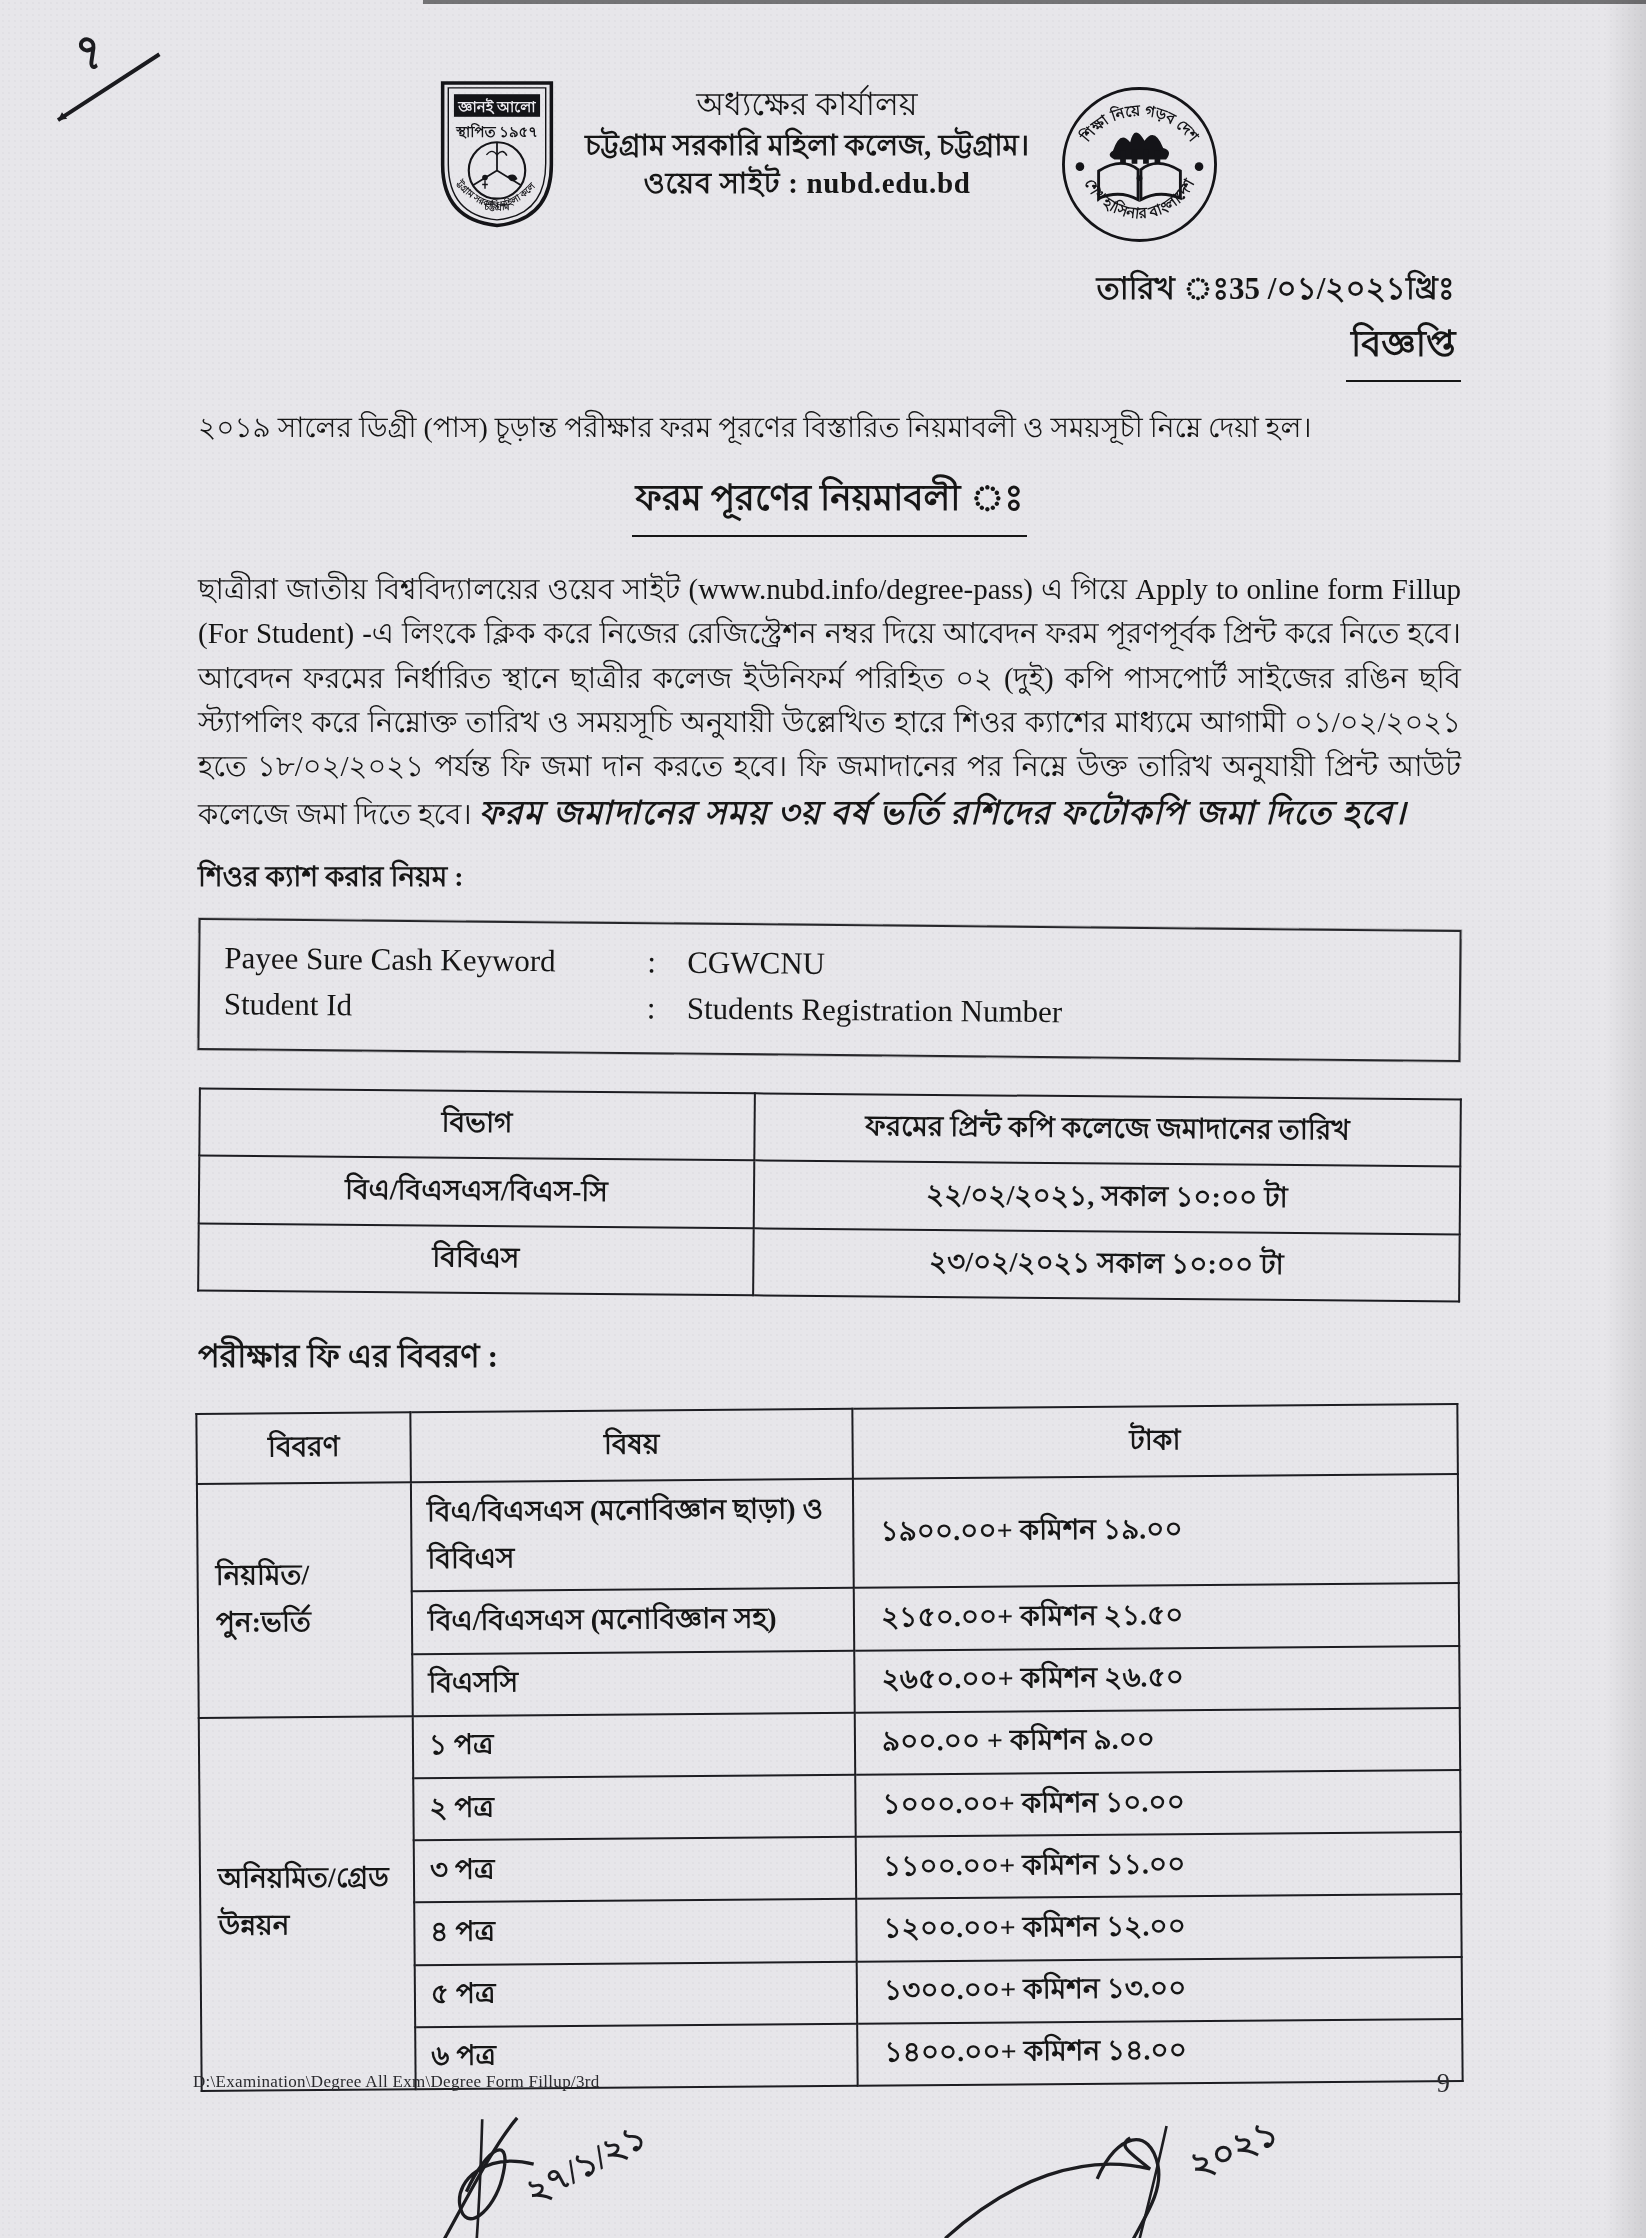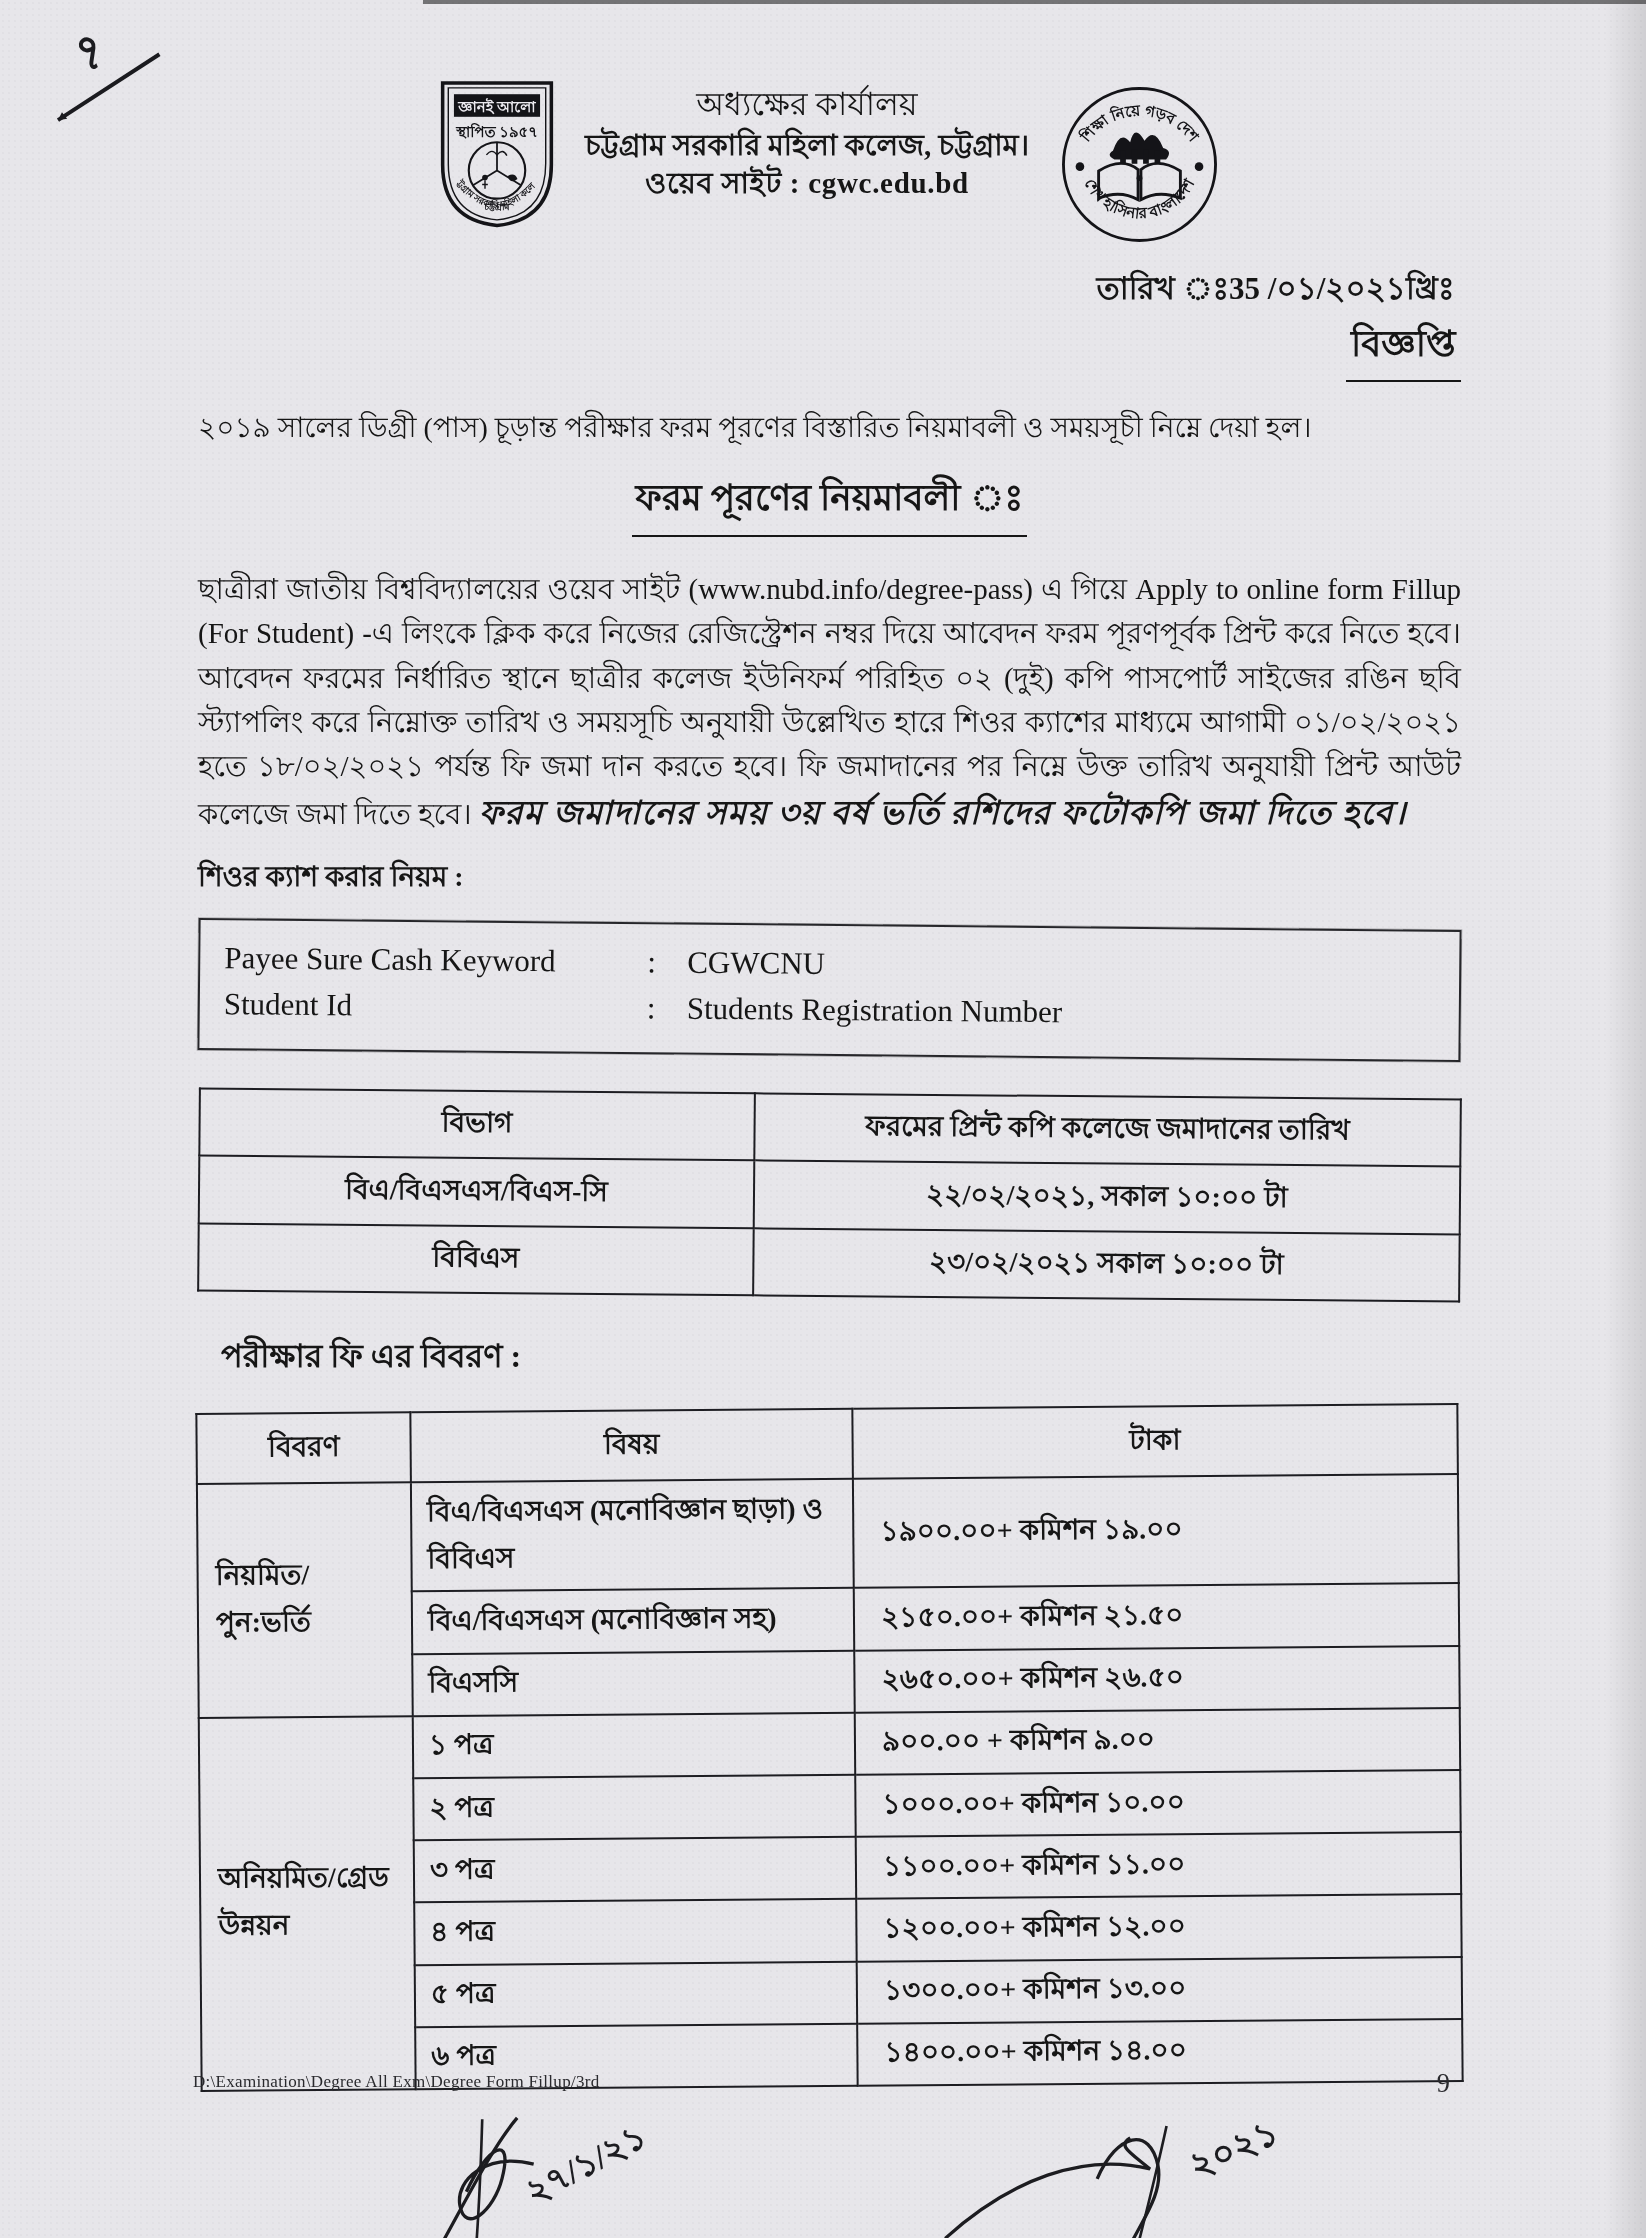--- a/index.html
+++ b/index.html
@@ -54,21 +54,21 @@
   }
   .sc-row{display:grid;grid-template-columns:423px 40px 1fr;font-size:31px;line-height:1.5;}
 
   table{border-collapse:collapse;width:100%;}
   .tilt-a{transform:rotate(0.5deg);}
   .tilt-b{transform:rotate(-0.45deg);}
   .dept-table{margin-top:37px;}
   .dept-table td,.dept-table th{
     border:2px solid #1d1d22;font-size:28px;font-weight:bold;text-align:center;padding:9.2px 6.6px;
   }
-  .fee-heading{font-size:32px;font-weight:bold;margin-top:34px;margin-left:23px;}
+  .fee-heading{font-size:32px;font-weight:bold;margin-top:34px;}
   .fee-table{margin-top:22.5px;}
   .fee-table td,.fee-table th{
     border:2px solid #1d1d22;font-size:28px;font-weight:bold;padding:6.6px 14.5px;
   }
   .fee-table th{text-align:center;padding:10.6px 6.6px;}
   .fee-table td.group{ text-align:left;vertical-align:middle;padding-left:17px;}
   .fee-table td.subject{text-align:left;}
   .fee-table td.amount{text-align:left;padding-left:26.4px;}
 
   .sign-area{display:flex;justify-content:space-between;margin-top:20px;padding:0 20px;}
@@ -111,21 +111,21 @@
         <text x="85" y="186" font-size="13" font-weight="bold" fill="#141418" text-anchor="middle">চট্টগ্রাম</text>
         <path id="crestArc" d="M28,150 Q85,216 142,150" fill="none"></path>
         <text font-size="13" font-weight="bold" fill="#141418">
           <textPath href="#crestArc" startOffset="50%" text-anchor="middle">চট্টগ্রাম সরকারি মহিলা কলেজ</textPath>
         </text>
       </svg>
 
       <div class="header-text">
         <div class="h-office">অধ্যক্ষের কার্যালয়</div>
         <div class="h-college">চট্টগ্রাম সরকারি মহিলা কলেজ, চট্টগ্রাম।</div>
-        <div class="h-web">ওয়েব সাইট : cgwc.edu.bd</div>
+        <div class="h-web">ওয়েব সাইট : nubd.edu.bd</div>
       </div>
 
       <svg class="seal" width="165" height="165" viewBox="0 0 230 230" style="margin-top:4px;">
         <circle cx="115" cy="115" r="106" fill="none" stroke="#141418" stroke-width="4"></circle>
         <circle cx="32" cy="118" r="6" fill="#141418"></circle>
         <circle cx="198" cy="118" r="6" fill="#141418"></circle>
         <path id="sealTop" d="M28,122 A88,88 0 0 1 202,122" fill="none"></path>
         <text font-size="21" font-weight="bold" fill="#141418">
           <textPath href="#sealTop" startOffset="50%" text-anchor="middle">শিক্ষা নিয়ে গড়ব দেশ</textPath>
         </text>

